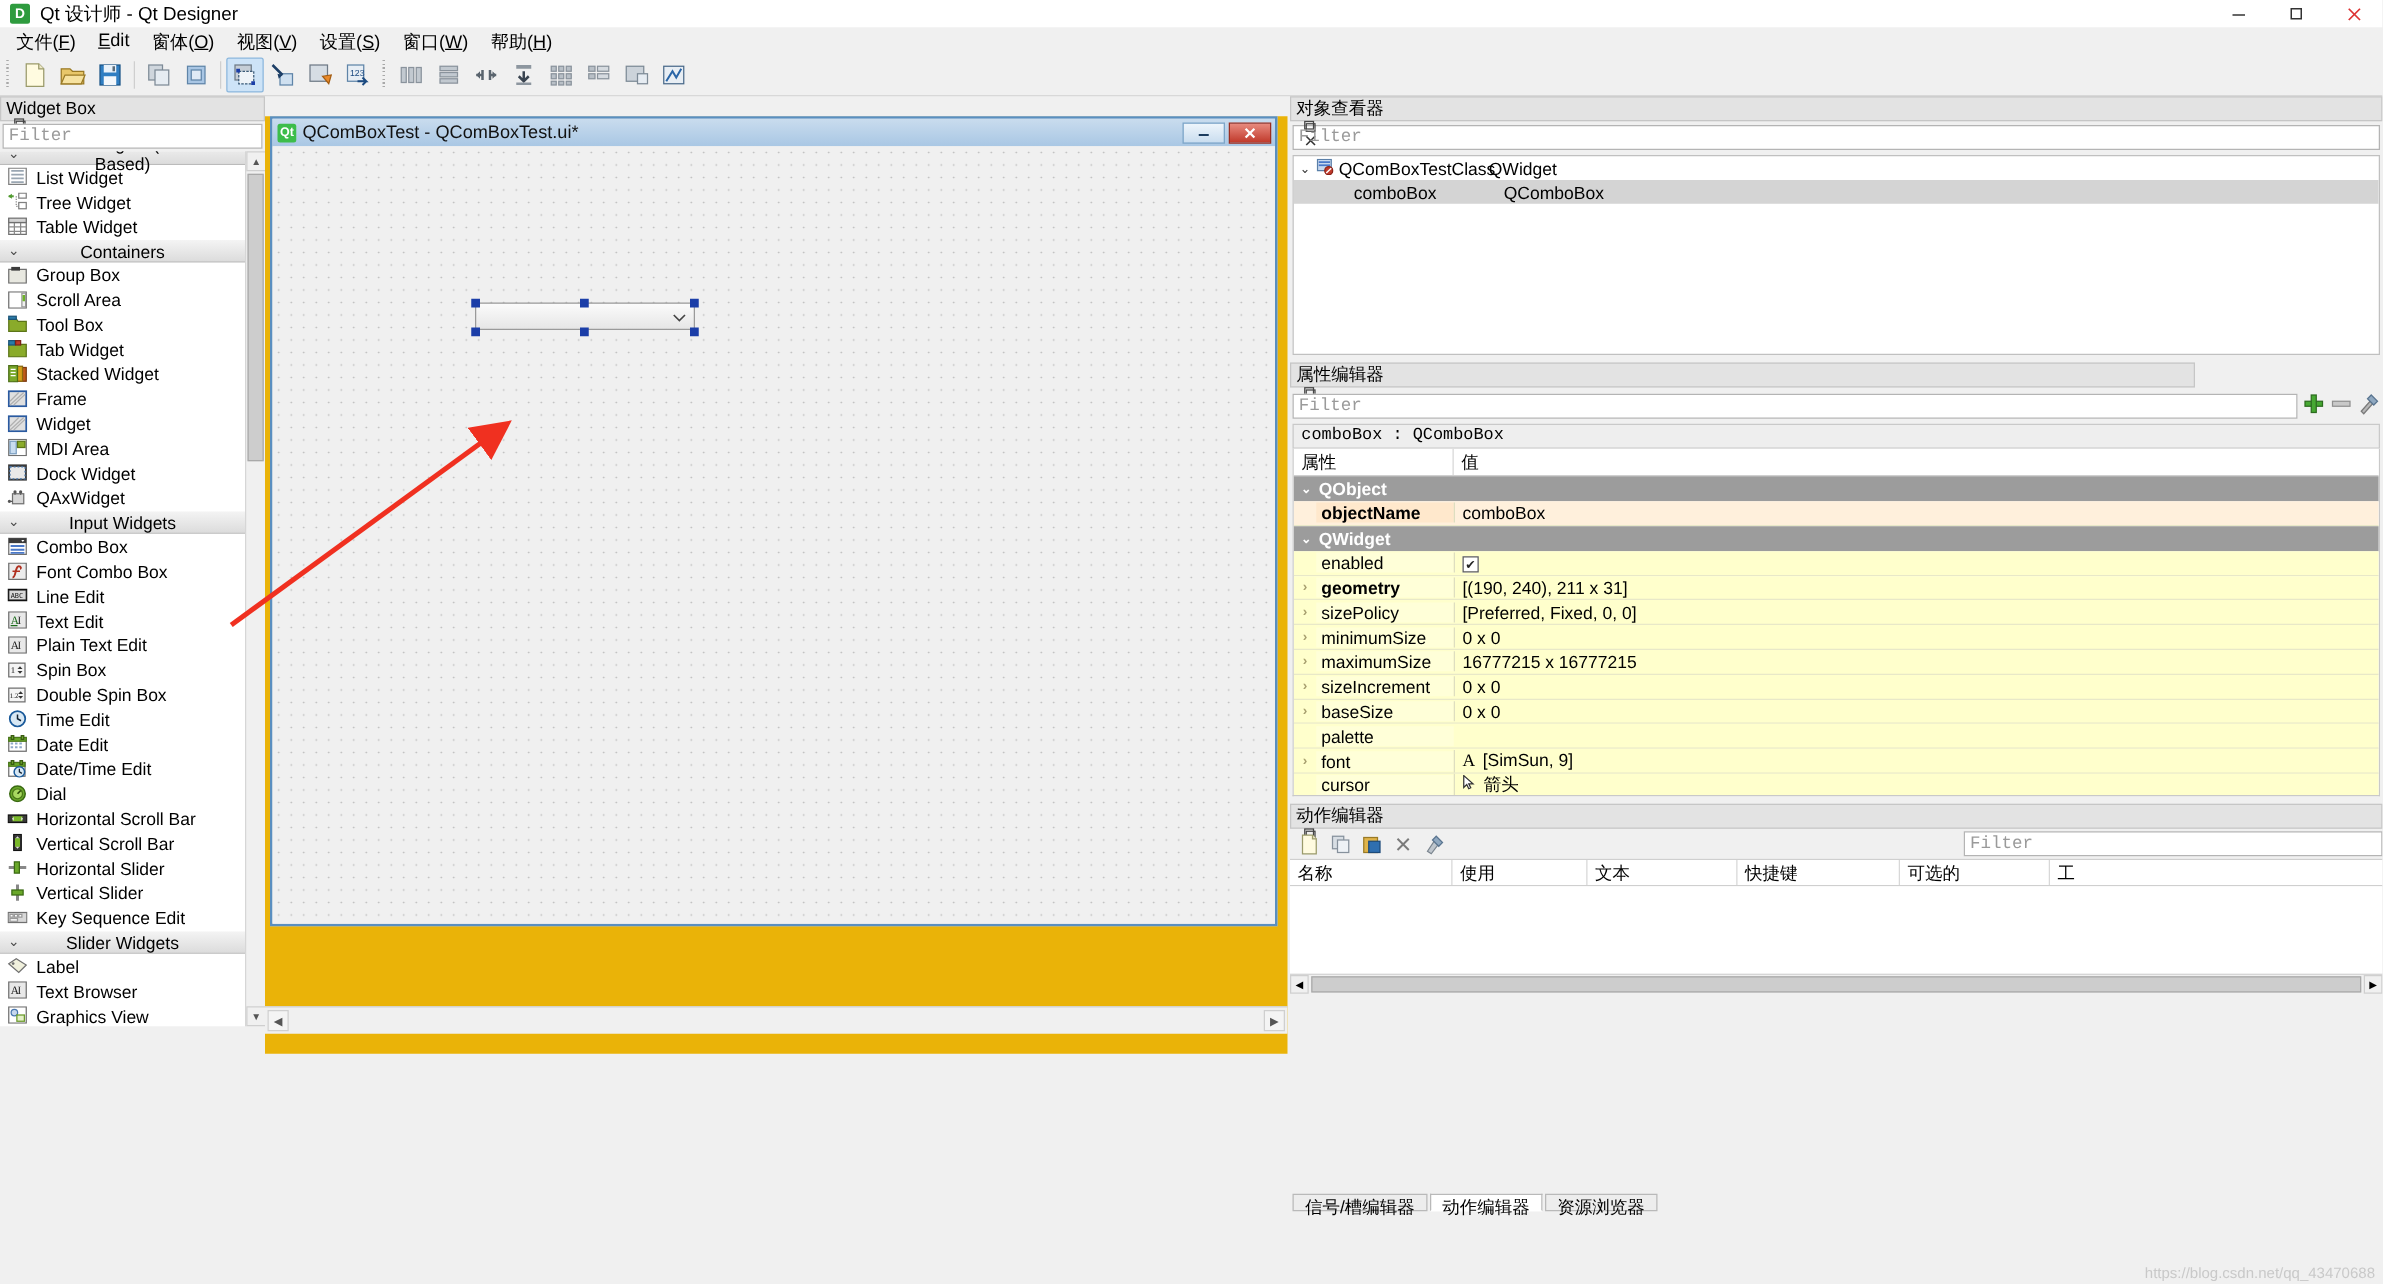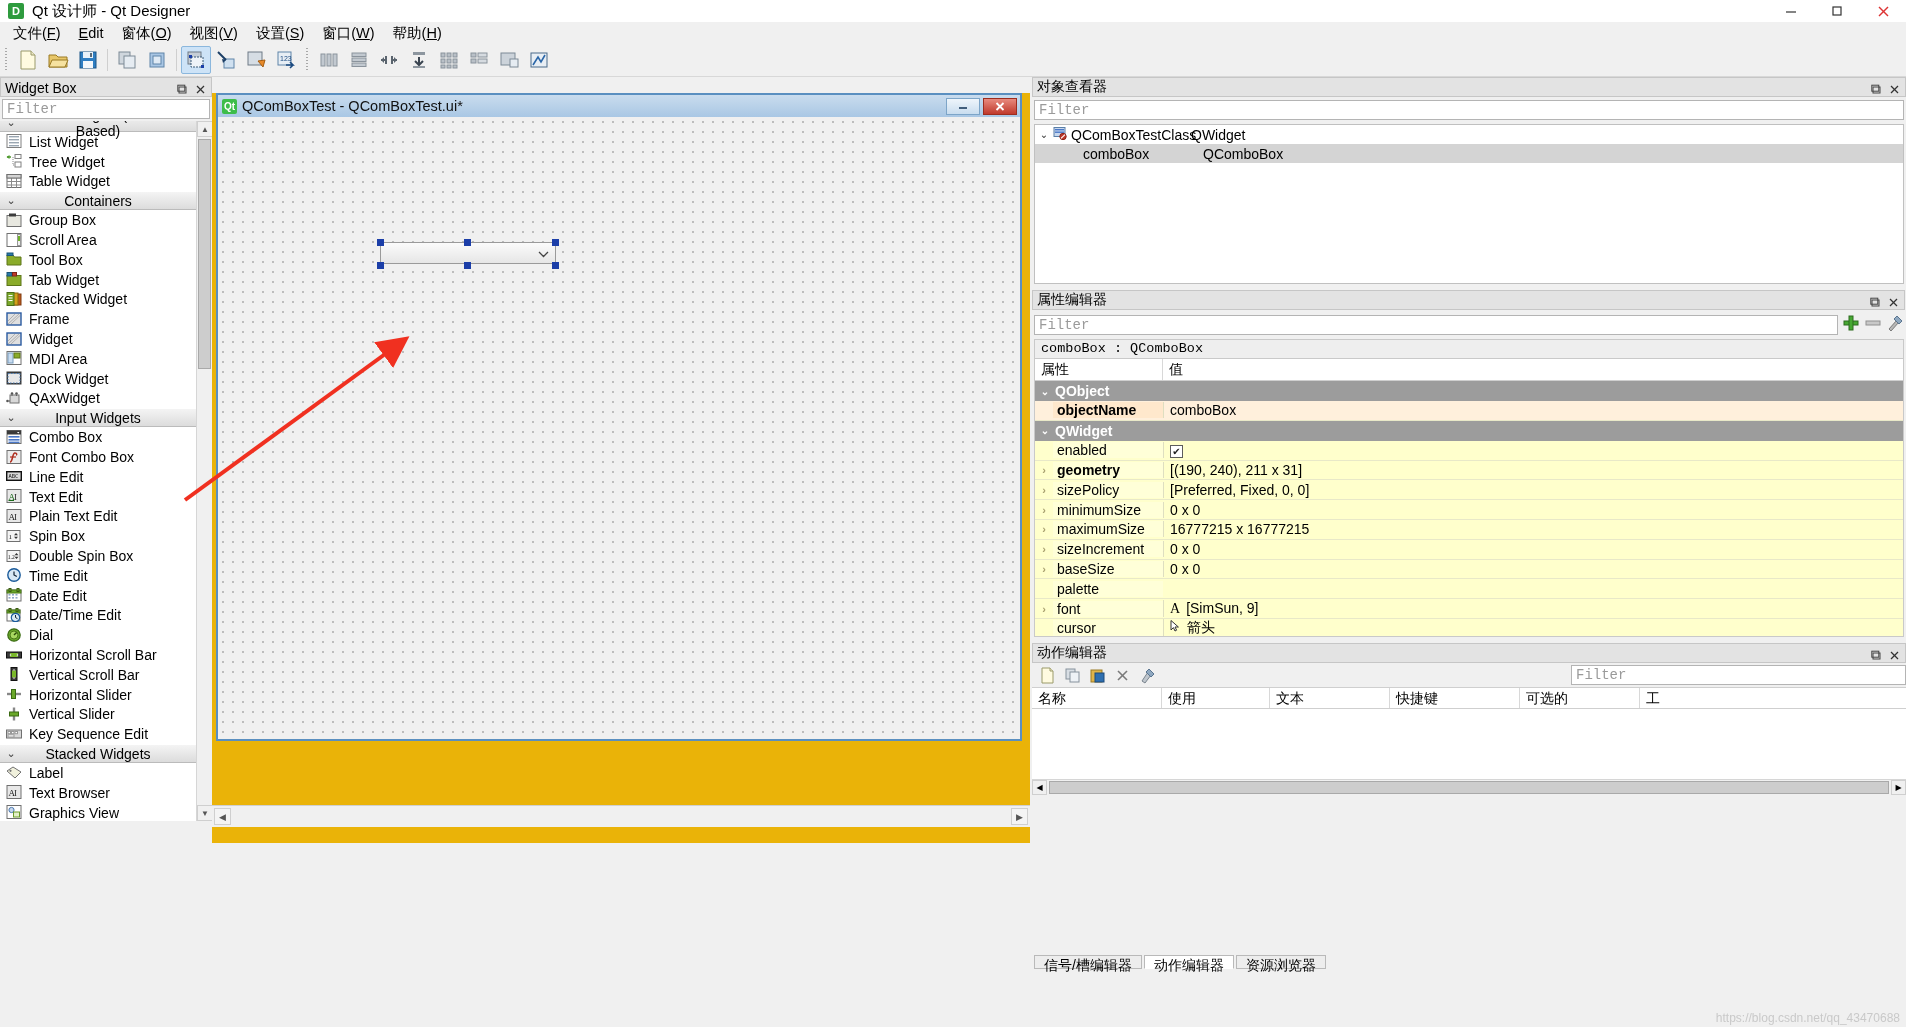--- a/index.html
+++ b/index.html
@@ -48,21 +48,21 @@
   .tgrip { width:7px; height:24px; margin:0 3px;
            background-image: repeating-linear-gradient(to bottom, #a8a8a8 0 1px, transparent 1px 3px);
            background-size:2px 100%; background-repeat:no-repeat; background-position:2px 0; }
   .tbtn { width:30px; height:28px; display:flex; align-items:center; justify-content:center; }
   .tbtn.on { background:#cde3f7; border:1px solid #8bb7dd; border-radius:2px; }
   .tsep { width:1px; height:22px; background:#cfcfcf; margin:0 4px; }
 
   
   .panel-title {
     height:20px; background:#e3e3e3; border:1px solid #c6c6c6;
-    display:flex; align-items:flex-end; padding:0 4px; font-size:14px;
+    display:flex; align-items:flex-start; padding:0 4px; font-size:14px;flex-direction:column;
   }
   .panel-title .ttl { flex:1; }
   .panel-title .pt-btn { width:14px; height:14px; display:flex; align-items:center;
                          justify-content:center; margin-left:4px; color:#333; }
 
   
   #widgetbox { position:absolute; left:0; top:77px; width:212px; height:750px; background:#f0f0f0; }
   #wb-filter {
     position:absolute; left:2px; top:22px; width:208px; height:20px;
     border:1px solid #b4b4b4; background:#fff; font-size:14px; color:#9a9a9a;
@@ -653,21 +653,21 @@
                 <rect x="2" y="4.5" width="2.5" height="2.2"></rect>
                 <rect x="5.5" y="4.5" width="2.5" height="2.2"></rect>
                 <rect x="9" y="4.5" width="2.5" height="2.2"></rect>
                 <rect x="2" y="7.8" width="6" height="2.2"></rect>
               </g>
             </svg></span>
           <span>Key Sequence Edit</span>
         </div>
         <div class="wb-cat">
           <span class="chev">⌄</span>
-          <span class="lbl">Stacked Widgets</span>
+          <span class="lbl">Slider Widgets</span>
         </div>
         <div class="wb-item">
           <span class="ico"><svg width="16" height="14" viewBox="0 0 16 14">
               <path d="M1 5 L7 1 L15 6 L9 12 z" fill="#f0f0dc" stroke="#707070"></path>
               <circle cx="4.5" cy="4.8" r="1.1" fill="#707070"></circle>
             </svg></span>
           <span>Label</span>
         </div>
         <div class="wb-item">
           <span class="ico"><svg width="16" height="14" viewBox="0 0 16 14">
@@ -764,21 +764,21 @@
           <span style="width:120px;">QComBoxTestClass</span>
           <span>QWidget</span>
         </div>
         <div class="oi-row" style="background: rgb(212, 212, 212); padding-left: 0px;">
           <span style="display:inline-block;width:48px;"></span>
           <span style="width:120px;">comboBox</span>
           <span>QComboBox</span>
         </div>
       </div>
 
-    <div class="panel-title" style="width:873px; margin-top:6px;">
+    <div class="panel-title" style="width:724px; margin-top:6px;">
       <span class="ttl">属性编辑器</span>
       <span class="pt-btn">
         <svg width="11" height="11" viewBox="0 0 11 11">
             <rect x="2" y="3" width="7" height="6" fill="none" stroke="#444"></rect>
             <rect x="0.8" y="1.2" width="7" height="6" fill="none" stroke="#444"></rect>
           </svg>
       </span>
       <span class="pt-btn">
         <svg width="11" height="11" viewBox="0 0 11 11">
             <line x1="2" y1="2" x2="9" y2="9" stroke="#333" stroke-width="1.3"></line>

